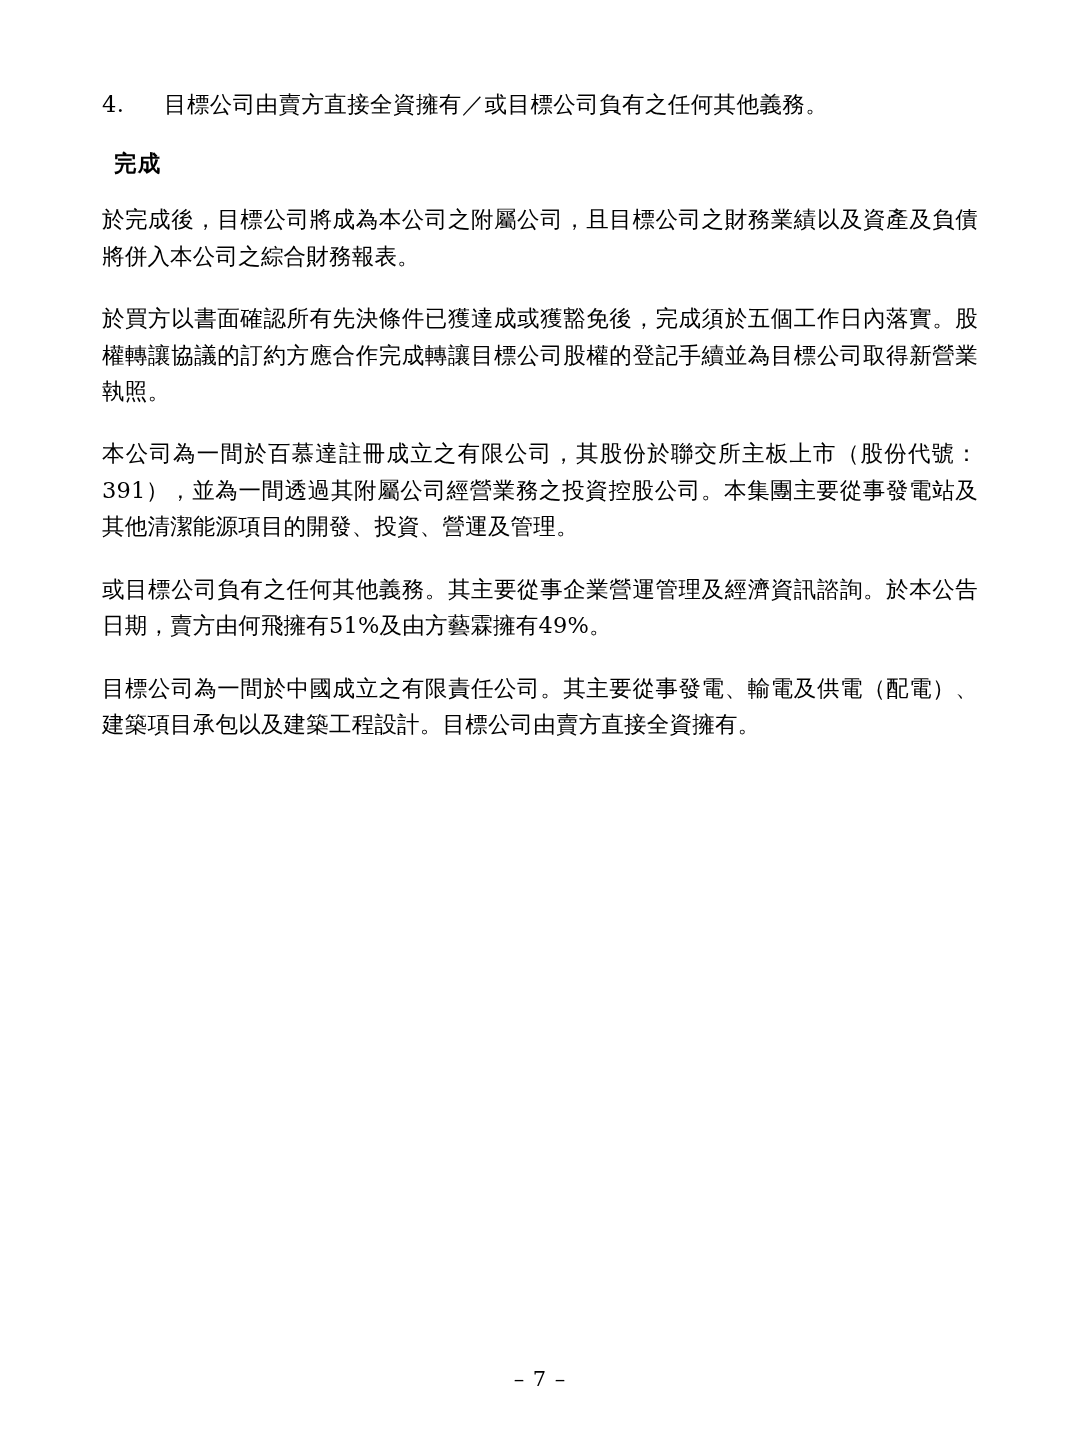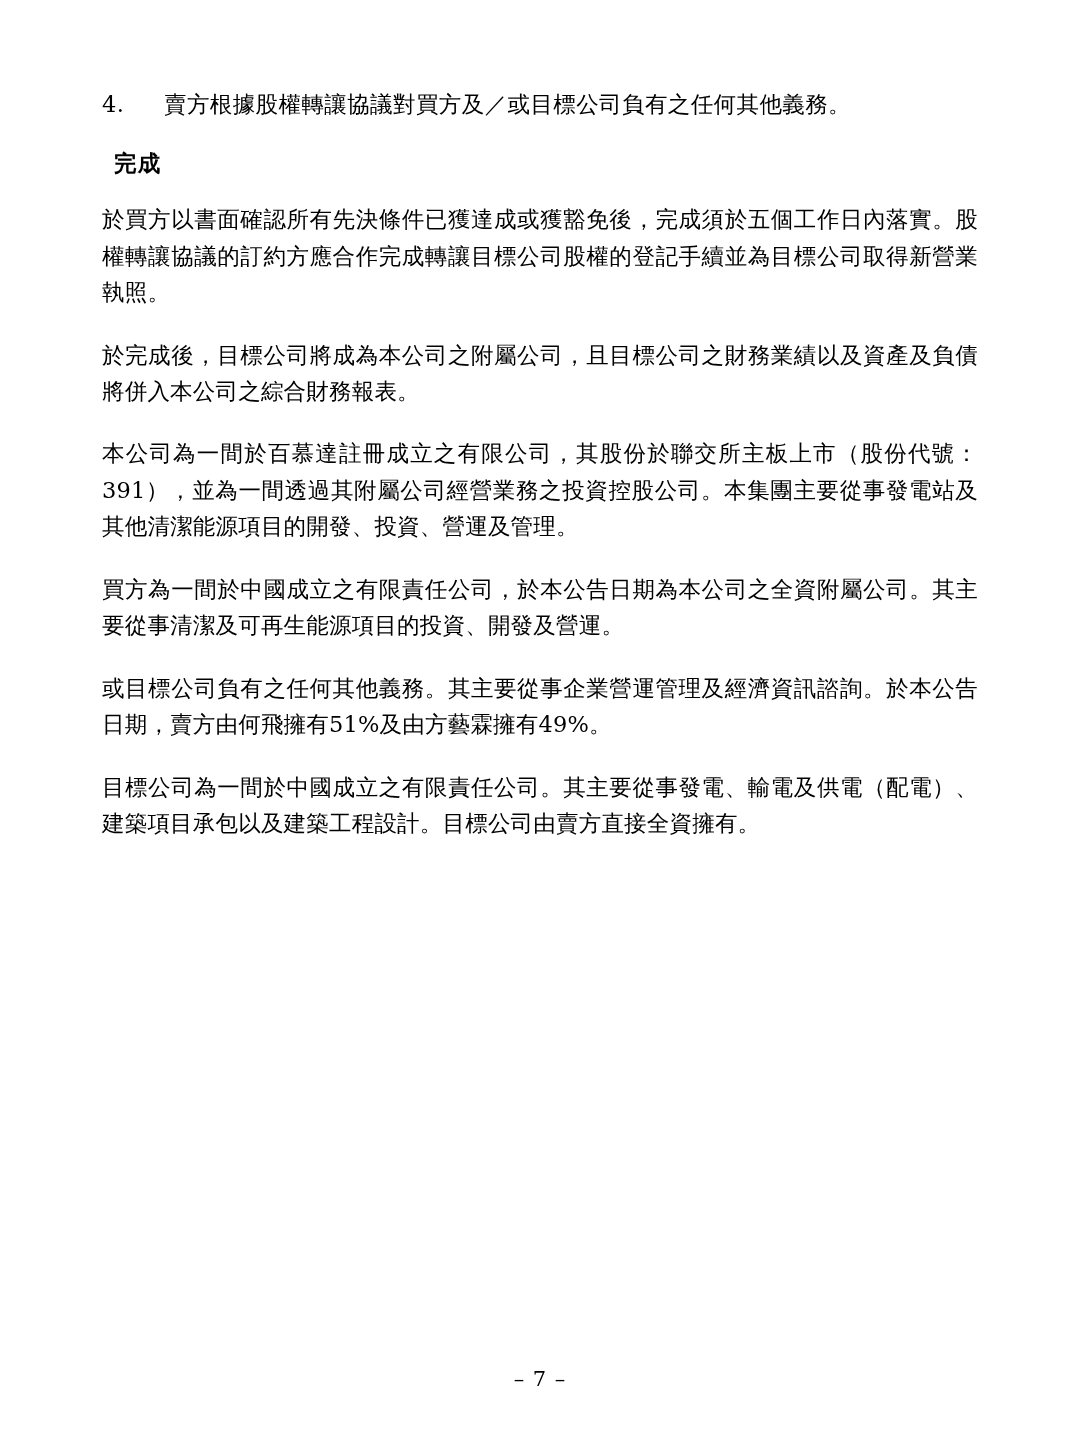--- a/index.html
+++ b/index.html
@@ -70,28 +70,27 @@
   }
 </style>
 </head>
 <body>
 
 <div class="page">
   <div class="content">
 
     <div class="numbered-item">
       <span class="num">4.</span>
-      <span class="txt">賣方根據股權轉讓協議對買方及／或目標公司負有之任何其他義務。</span>
+      <span class="txt">目標公司由賣方直接全資擁有／或目標公司負有之任何其他義務。</span>
     </div>
 
     <h2 class="heading">完成</h2>
+    <p class="para">於完成後，目標公司將成為本公司之附屬公司，且目標公司之財務業績以及資產及負債將併入本公司之綜合財務報表。</p>
     <p class="para">於買方以書面確認所有先決條件已獲達成或獲豁免後，完成須於五個工作日內落實。股權轉讓協議的訂約方應合作完成轉讓目標公司股權的登記手續並為目標公司取得新營業執照。</p>
-    <p class="para">於完成後，目標公司將成為本公司之附屬公司，且目標公司之財務業績以及資產及負債將併入本公司之綜合財務報表。</p>
 
     <p class="para">本公司為一間於百慕達註冊成立之有限公司，其股份於聯交所主板上市（股份代號：391），並為一間透過其附屬公司經營業務之投資控股公司。本集團主要從事發電站及其他清潔能源項目的開發、投資、營運及管理。</p>
-    <p class="para">買方為一間於中國成立之有限責任公司，於本公告日期為本公司之全資附屬公司。其主要從事清潔及可再生能源項目的投資、開發及營運。</p>
     <p class="para">或目標公司負有之任何其他義務。其主要從事企業營運管理及經濟資訊諮詢。於本公告日期，賣方由何飛擁有51%及由方藝霖擁有49%。</p>
     <p class="para">目標公司為一間於中國成立之有限責任公司。其主要從事發電、輸電及供電（配電）、建築項目承包以及建築工程設計。目標公司由賣方直接全資擁有。</p>
 
   </div>
 
   <div class="page-number">– 7 –</div>
 </div>
 
 </body></html>

